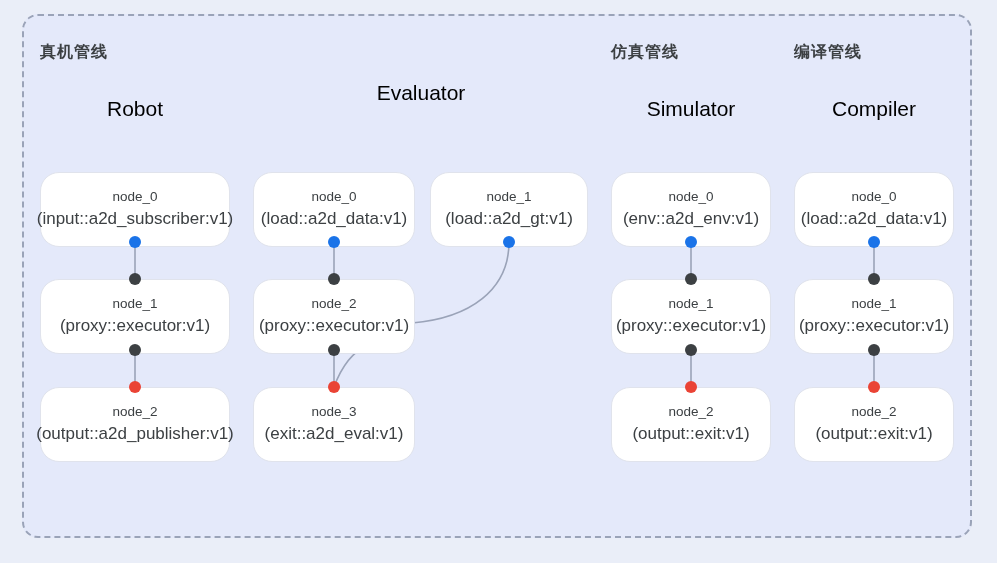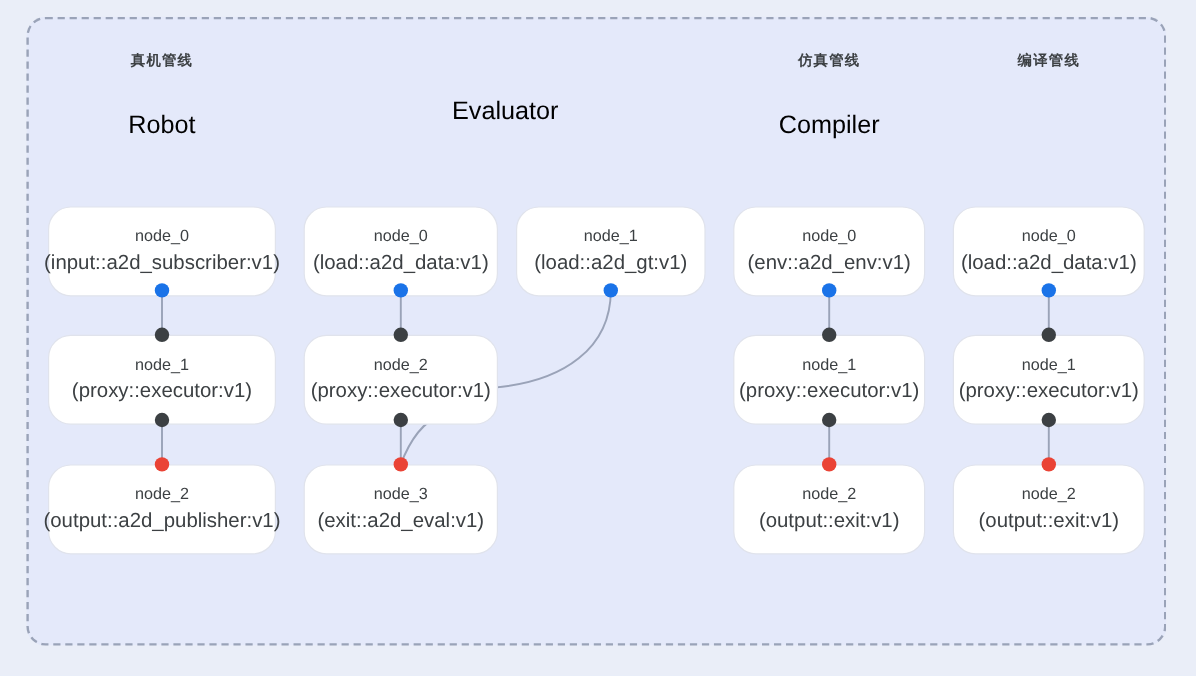--- a/index.html
+++ b/index.html
@@ -27,24 +27,23 @@
     border-radius: 16px;
     background: #e4e9fa;
   }
 
   
   .column {
     position: absolute;
     top: 44px;
   }
   .col-title-cn {
-    font-size: 12px;
+    font-size: 16px;
     font-weight: bold;
     color: #3c4043;
-    text-align: center;
     letter-spacing: 1px;
     line-height: 1;
   }
   .col-title-en {
     font-size: 21px;
     color: #000000;
     text-align: center;
     margin-top: 38px;
     line-height: 1;
     font-weight: normal;
@@ -154,38 +153,39 @@
   <div class="node-id">node_2</div>
   <div class="node-type">(proxy::executor:v1)</div>
 </div>
 <div class="node" style="left:253px; top:387px; width:162px;">
   <div class="node-id">node_3</div>
   <div class="node-type">(exit::a2d_eval:v1)</div>
 </div>
 
 <div class="column" style="left:611px; width:160px;">
   <div class="col-title-cn">仿真管线</div>
-  <div class="col-title-en">Compiler</div>
+  <div class="col-title-en">Simulator</div>
 </div>
 
 <div class="node" style="left:611px; top:172px; width:160px;">
   <div class="node-id">node_0</div>
   <div class="node-type">(env::a2d_env:v1)</div>
 </div>
 <div class="node" style="left:611px; top:279px; width:160px;">
   <div class="node-id">node_1</div>
   <div class="node-type">(proxy::executor:v1)</div>
 </div>
 <div class="node" style="left:611px; top:387px; width:160px;">
   <div class="node-id">node_2</div>
   <div class="node-type">(output::exit:v1)</div>
 </div>
 
 <div class="column" style="left:794px; width:160px;">
   <div class="col-title-cn">编译管线</div>
+  <div class="col-title-en">Compiler</div>
 </div>
 
 <div class="node" style="left:794px; top:172px; width:160px;">
   <div class="node-id">node_0</div>
   <div class="node-type">(load::a2d_data:v1)</div>
 </div>
 <div class="node" style="left:794px; top:279px; width:160px;">
   <div class="node-id">node_1</div>
   <div class="node-type">(proxy::executor:v1)</div>
 </div>

